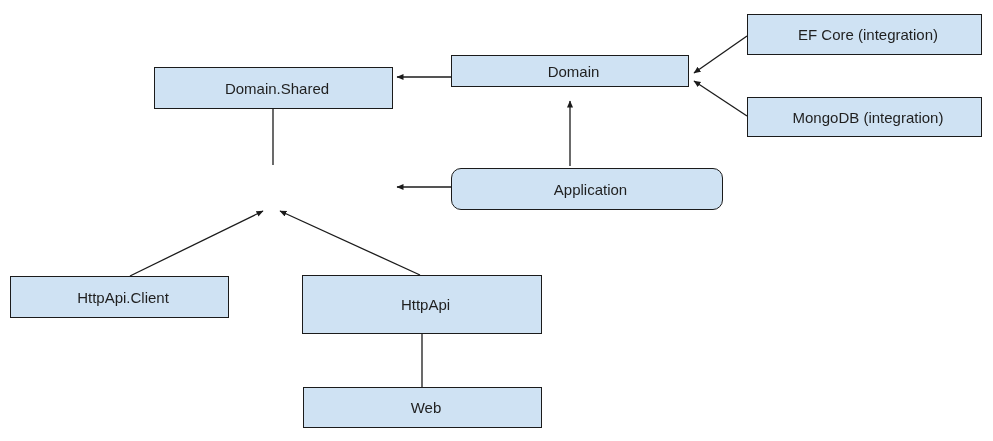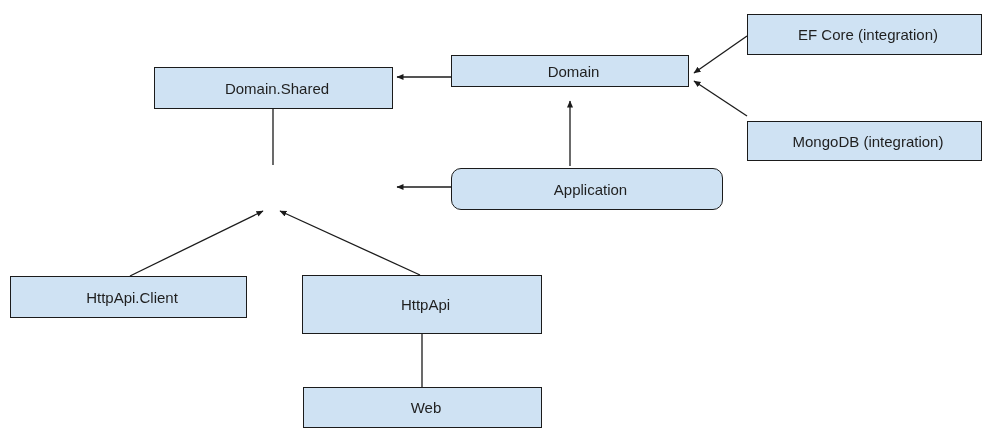--- a/index.html
+++ b/index.html
@@ -31,24 +31,24 @@
     align-items: center;
     justify-content: center;
     font-size: 15px;
     color: #1f1f1f;
     white-space: nowrap;
     padding-left: 7px;
   }
   .n-domain-shared  { left: 154px; top:  55px; width: 239px; height: 42px; margin-top: 12px; }
   .n-domain         { left: 451px; top:  55px; width: 238px; height: 32px; }
   .n-efcore         { left: 747px; top:  14px; width: 235px; height: 41px; }
-  .n-mongodb        { left: 747px; top:  97px; width: 235px; height: 40px; margin-top: 24px; }
+  .n-mongodb        { left: 747px; top:  97px; width: 235px; height: 40px; }
   .n-app-contract   { left: 155px; top: 165px; width: 238px; height: 43px; }
   .n-application    { left: 451px; top: 168px; width: 272px; height: 42px; border-radius: 10px; }
-  .n-httpapi-client { left:  10px; top: 276px; width: 237px; height: 42px; text-align: right; }
+  .n-httpapi-client { left:  10px; top: 276px; width: 219px; height: 42px; text-align: right; }
   .n-httpapi        { left: 302px; top: 275px; width: 240px; height: 59px; }
   .n-web            { left: 303px; top: 387px; width: 239px; height: 41px; }
   .edge {
     stroke: #1b1b1b;
     stroke-width: 1.3;
     fill: none;
   }
 </style>
 </head>
 <body>

